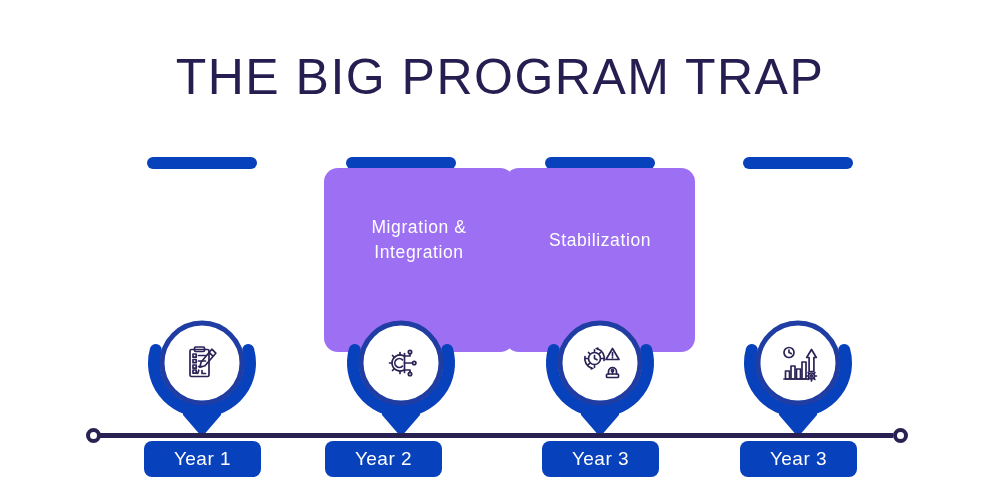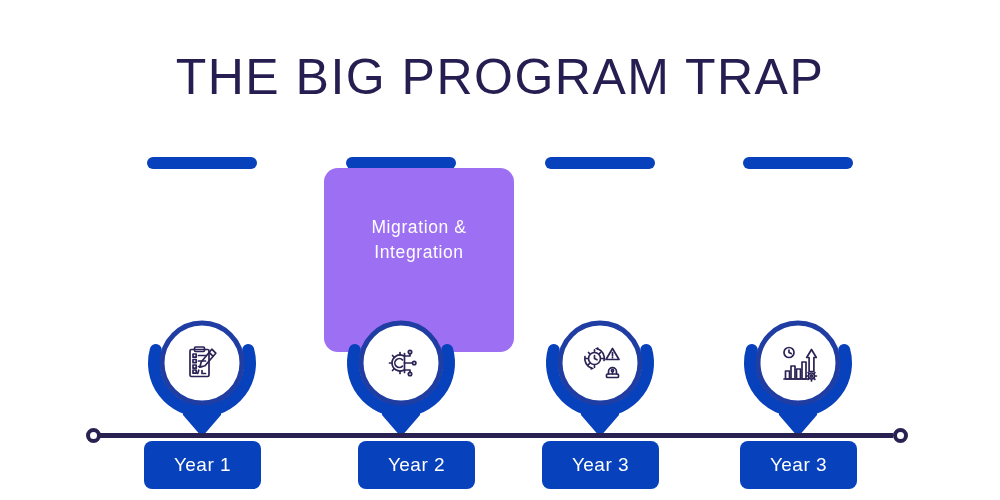--- a/index.html
+++ b/index.html
@@ -27,21 +27,21 @@
     color:#ffffff;font-size:17.5px;line-height:25px;letter-spacing:0.6px;
     text-align:center;white-space:pre-line;
   }
   .connector{position:absolute;top:315px;width:120px;height:125px;}
   .tl-line{position:absolute;top:433px;left:100px;width:793px;height:4.5px;background:#2a2153;}
   .tl-ring{
     position:absolute;top:427.5px;width:15px;height:15px;box-sizing:border-box;
     border:4.5px solid #2a2153;border-radius:50%;background:#ffffff;
   }
   .year-badge{
-    position:absolute;top:441px;width:117px;height:48px;border-radius:8px;
+    position:absolute;top:441px;width:117px;height:36px;border-radius:8px;
     background:#0841BC;display:flex;align-items:center;justify-content:center;
     color:#ffffff;font-size:19px;letter-spacing:0.5px;
   }
   .icon-stroke{stroke:#2b2355;stroke-width:1.7;fill:none;stroke-linecap:round;stroke-linejoin:round;}
   .icon-fill{fill:#2b2355;stroke:none;}
 </style>
 </head>
 <body>
 
 <div class="canvas">
@@ -50,20 +50,25 @@
 
   <div class="tab" style="left:147px"></div>
   <div class="tab" style="left:346px"></div>
   <div class="tab" style="left:545px"></div>
   <div class="tab" style="left:743px"></div>
 
   <div class="card" style="left:324px">
     <div class="card-label-wrap">
         <div class="card-label">Migration &amp;
 Integration</div>
+      </div>
+  </div>
+  <div class="card" style="left:505px">
+    <div class="card-label-wrap">
+        <div class="card-label">Stabilization</div>
       </div>
   </div>
 
   <svg class="connector" style="left:142px" viewBox="0 0 120 125">
     <path d="M13.8 35 A48 48 0 1 0 106.2 35" fill="none" stroke="#0841BC" stroke-width="12" stroke-linecap="round"></path>
     <polygon points="41,78 79,78 79,100 60,122 41,100" fill="#0841BC"></polygon>
     <circle cx="60" cy="48" r="40" fill="#ffffff" stroke="#1F3DA3" stroke-width="5"></circle>
     <g transform="translate(40,28)">
       <rect class="icon-stroke" x="8" y="6.5" width="19" height="27" rx="1.5"></rect>
       <rect class="icon-stroke" x="12.5" y="4" width="10" height="4.5" rx="1.2"></rect>
@@ -154,17 +159,17 @@
       <path class="icon-stroke" d="M31 30.5 l-0.9 -0.9"></path>
       <path class="icon-stroke" d="M36 30.5 l0.9 -0.9"></path>
     </g>
   </svg>
 
   <div class="tl-line"></div>
   <div class="tl-ring" style="left:85.5px"></div>
   <div class="tl-ring" style="left:892.5px"></div>
 
   <div class="year-badge" style="left:144px">Year 1</div>
-  <div class="year-badge" style="left:358px">Year 2</div>
+  <div class="year-badge" style="left:325px">Year 2</div>
   <div class="year-badge" style="left:542px">Year 3</div>
   <div class="year-badge" style="left:740px">Year 3</div>
 
 </div>
 
 </body></html>

